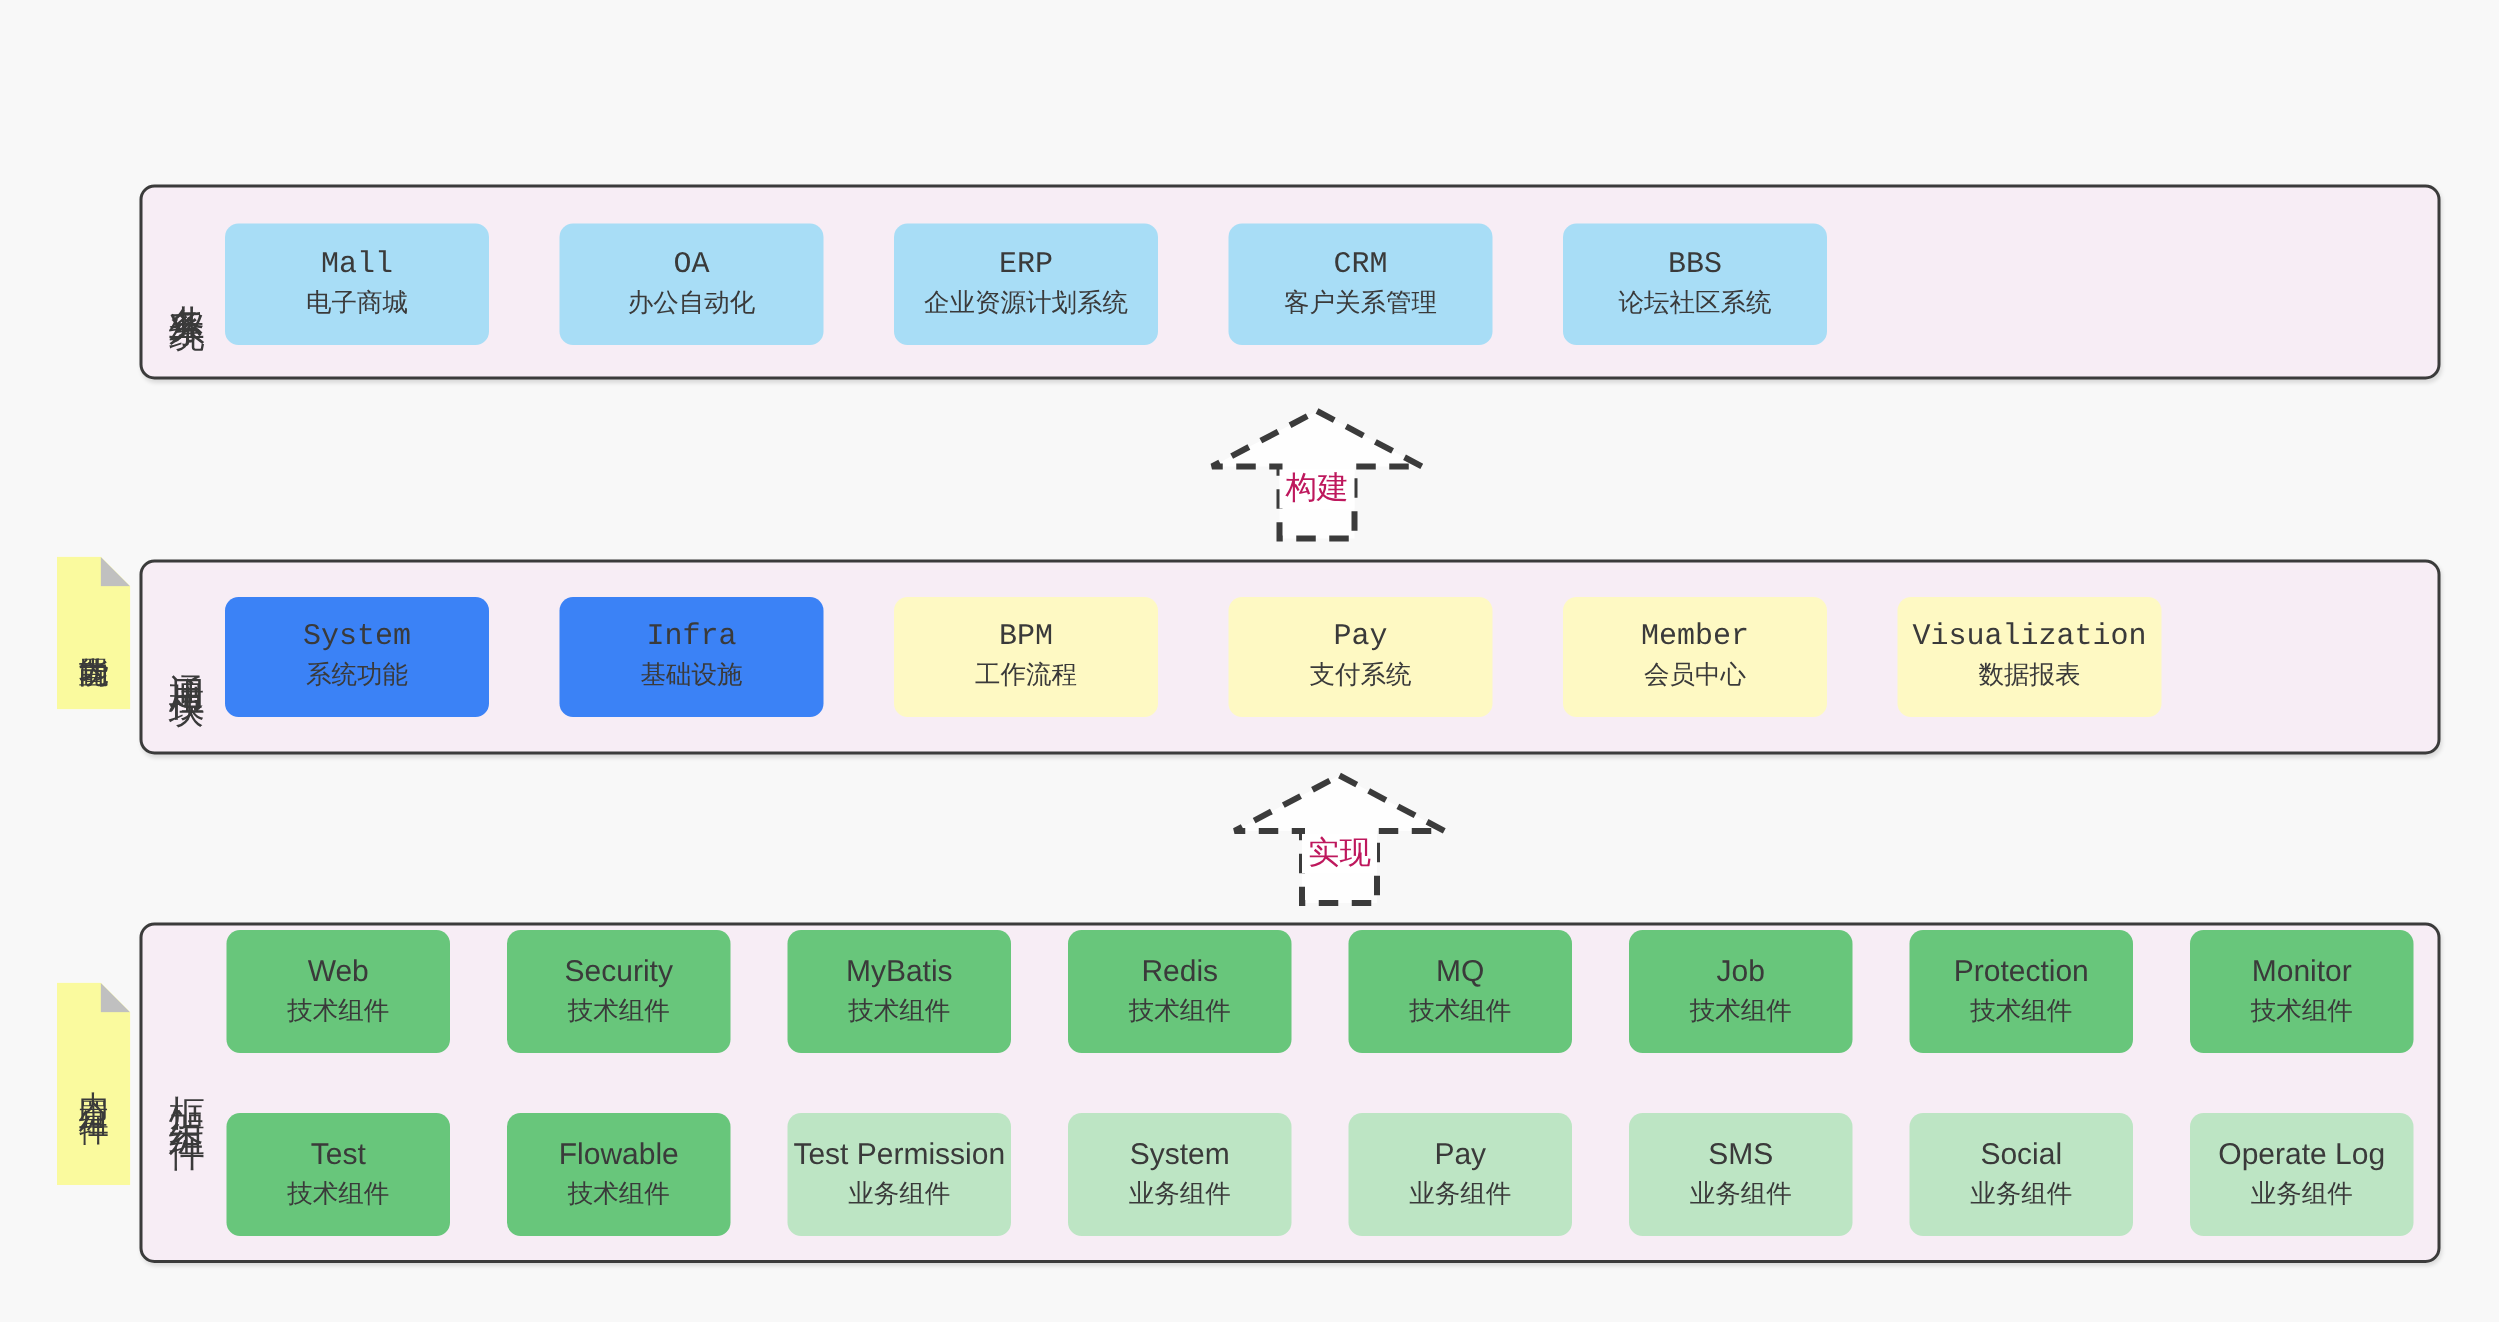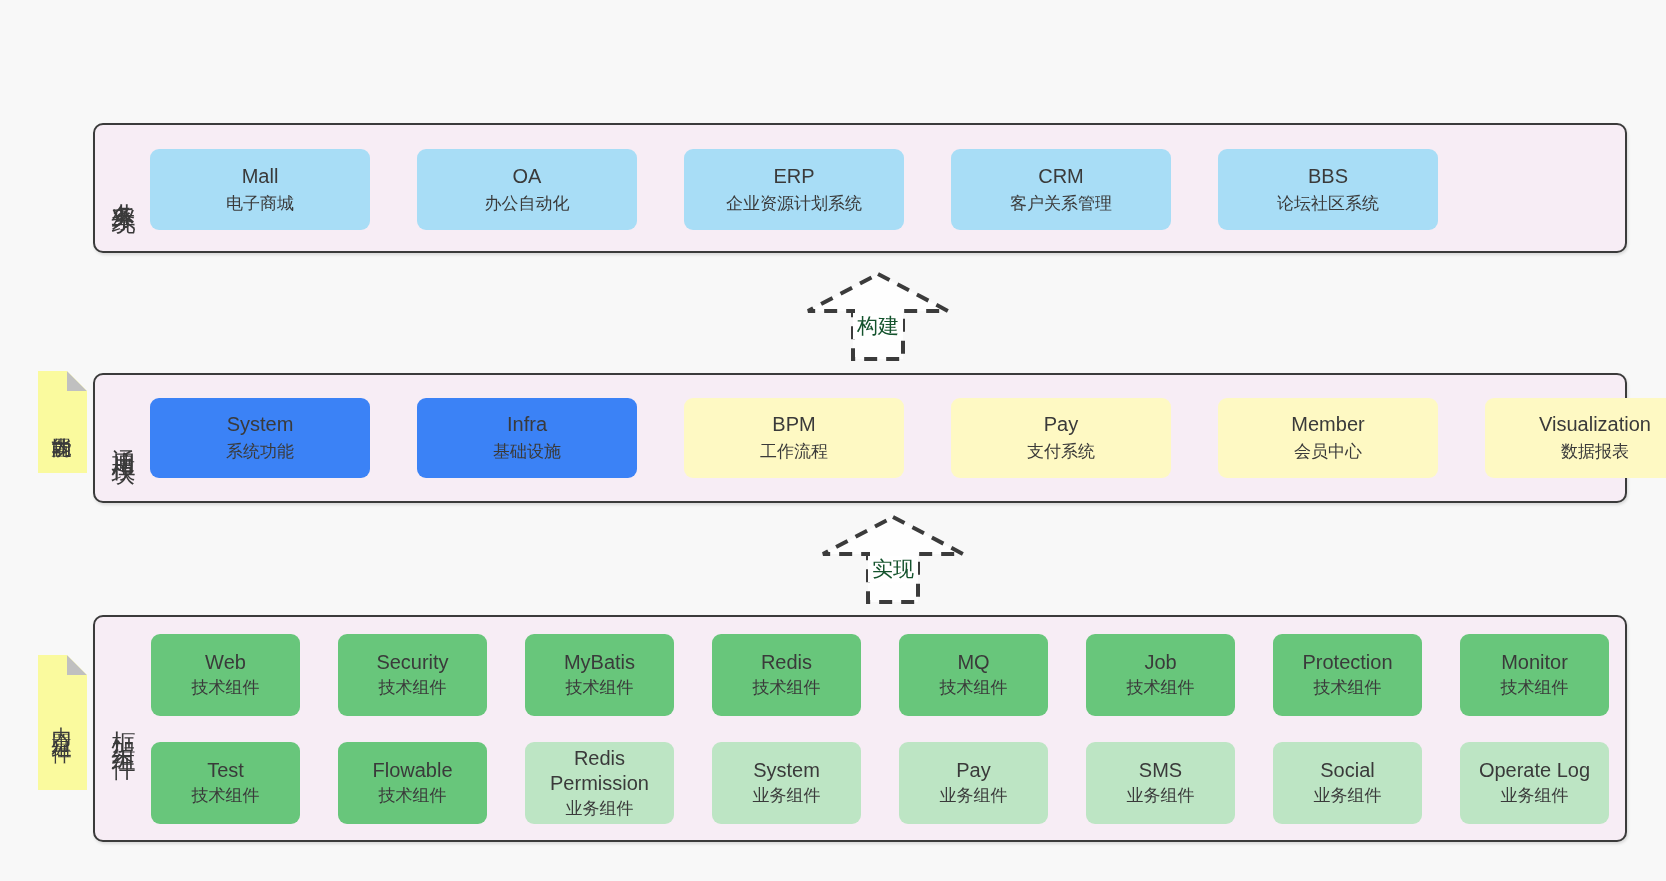--- a/index.html
+++ b/index.html
@@ -30,32 +30,32 @@
   }
   .ls2 { letter-spacing:2px; }
   .ls4 { letter-spacing:4px; }
   .ls9 { letter-spacing:9px; }
 
   .row { position:absolute; display:flex; }
   .row-wide  { left:55px; gap:47px; }
   .row-small { left:56px; gap:38px; }
   .panel-business .row-wide { top:24px; }
   .panel-modules  .row-wide { top:23px; }
-  .row-small.r1 { top:17px; }
+  .row-small.r1 { top:3px; }
   .row-small.r2 { top:125px; }
 
   
   .box {
     border-radius:9px; display:flex; flex-direction:column;
     align-items:center; justify-content:center; text-align:center;
     color:#3A3A3A; flex:none;
   }
   .box .t { font-size:20px; line-height:27px; }
   .box .s { font-size:17px; line-height:27px; }
-  .box-wide  { width:220px; height:81px; }
+  .box-wide  { width:176px; height:81px;font-family:Liberation Mono, monospace; }
   .panel-modules .box-wide { height:80px; }
   .box-small { width:149px; height:82px; }
   .box-small .t { line-height:25px; }
   .box-small .s { line-height:25px; }
   .blue  { background:#A8DDF6; }
   .red   { background:#3b82f6; }
   .pink  { background:#fef9c3; }
   .green { background:#68C67B; }
   .lgreen{ background:#BDE5C4; }
 
@@ -76,21 +76,21 @@
   .sticky-components .vtext { letter-spacing:6px; }
 
   
   .arrow { position:absolute; width:154px; height:92px; }
   .arrow-build     { left:801px; top:271px; }
   .arrow-implement { left:816px; top:514px; }
   .arrow svg { position:absolute; inset:0; overflow:visible; }
   .arrow-label {
     position:absolute; left:50%; top:42px; transform:translateX(-50%);
     background:#FFFFFF; padding:0 4px; font-size:21px; line-height:26px;
-    white-space:nowrap; color:#14532d;
+    white-space:nowrap; color:#be185d;
   }
 </style>
 </head>
 <body>
 
 <div class="page">
 
   <section class="panel panel-business">
     <div class="gutter">
       <span class="vtext ls2">业务系统</span>
@@ -212,21 +212,21 @@
     <div class="row row-small r2">
       <div class="box box-small green">
         <span class="t">Test</span>
         <span class="s">技术组件</span>
       </div>
       <div class="box box-small green">
         <span class="t">Flowable</span>
         <span class="s">技术组件</span>
       </div>
       <div class="box box-small lgreen">
-        <span class="t">Redis Permission</span>
+        <span class="t">Test Permission</span>
         <span class="s">业务组件</span>
       </div>
       <div class="box box-small lgreen">
         <span class="t">System</span>
         <span class="s">业务组件</span>
       </div>
       <div class="box box-small lgreen">
         <span class="t">Pay</span>
         <span class="s">业务组件</span>
       </div>

